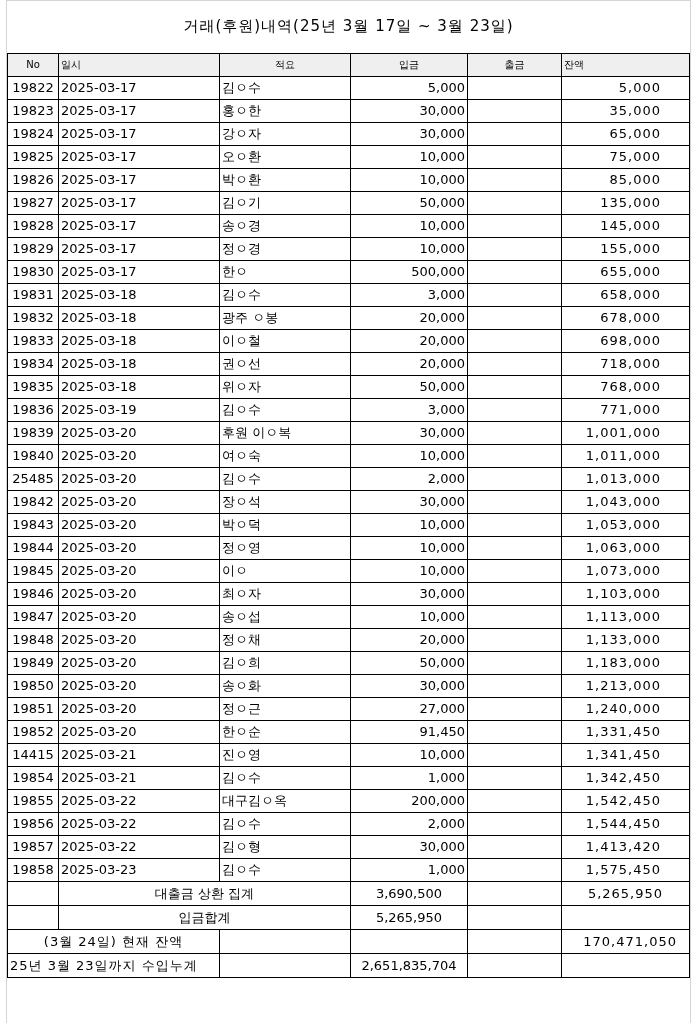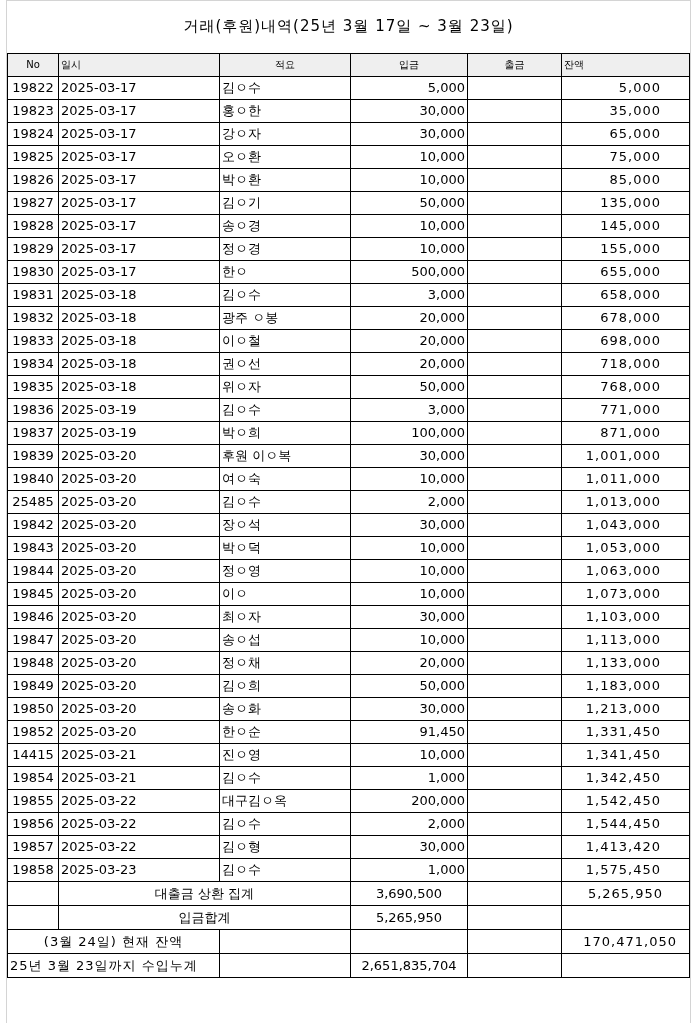--- a/index.html
+++ b/index.html
@@ -171,28 +171,20 @@
       </tr>
       <tr>
         <td class="center">19836</td>
         <td class="left">2025-03-19</td>
         <td class="left">김ㅇ수</td>
         <td class="right">3,000</td>
         <td class="right"></td>
         <td class="bal">771,000</td>
       </tr>
       <tr>
-        <td class="center">19837</td>
-        <td class="left">2025-03-19</td>
-        <td class="left">박ㅇ희</td>
-        <td class="right">100,000</td>
-        <td class="right"></td>
-        <td class="bal">871,000</td>
-      </tr>
-      <tr>
         <td class="center">19839</td>
         <td class="left">2025-03-20</td>
         <td class="left">후원 이ㅇ복</td>
         <td class="right">30,000</td>
         <td class="right"></td>
         <td class="bal">1,001,000</td>
       </tr>
       <tr>
         <td class="center">19840</td>
         <td class="left">2025-03-20</td>
@@ -273,20 +265,28 @@
         <td class="right"></td>
         <td class="bal">1,183,000</td>
       </tr>
       <tr>
         <td class="center">19850</td>
         <td class="left">2025-03-20</td>
         <td class="left">송ㅇ화</td>
         <td class="right">30,000</td>
         <td class="right"></td>
         <td class="bal">1,213,000</td>
+      </tr>
+      <tr>
+        <td class="center">19851</td>
+        <td class="left">2025-03-20</td>
+        <td class="left">정ㅇ근</td>
+        <td class="right">27,000</td>
+        <td class="right"></td>
+        <td class="bal">1,240,000</td>
       </tr>
       <tr>
         <td class="center">19852</td>
         <td class="left">2025-03-20</td>
         <td class="left">한ㅇ순</td>
         <td class="right">91,450</td>
         <td class="right"></td>
         <td class="bal">1,331,450</td>
       </tr>
       <tr>

